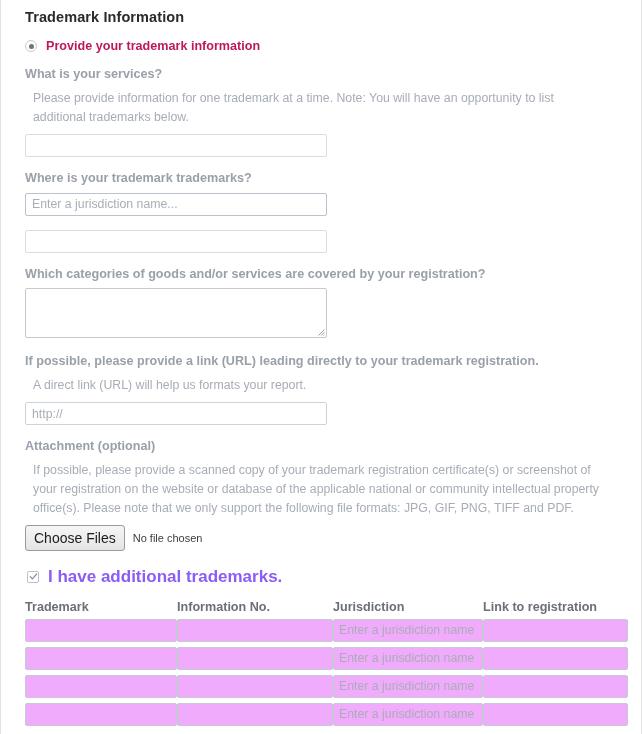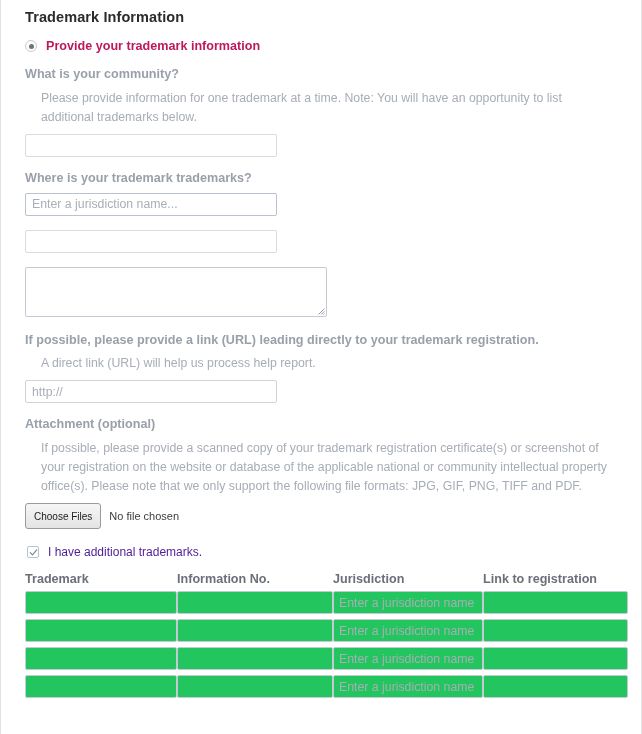--- a/index.html
+++ b/index.html
@@ -43,21 +43,21 @@
     font-size: 12.6px;
     font-weight: bold;
     color: #9aa0aa;
     margin: 0 0 6px 0;
     line-height: 1.25;
   }
   .field-help {
     font-size: 12.3px;
     font-weight: normal;
     color: #a7adb6;
-    margin: 0 0 7px 16px;
+    margin: 0 0 7px 8px;
     line-height: 1.55;
     max-width: 572px;
   }
 
   
   .radio-row {
     display: flex;
     align-items: center;
     margin: 0 0 14px 0;
   }
@@ -84,21 +84,21 @@
   .radio-label {
     font-size: 12.6px;
     font-weight: bold;
     color: #be185d;
   }
 
   
   .text-input {
     box-sizing: border-box;
     display: block;
-    width: 252px;
+    width: 302px;
     height: 23px;
     border: 1px solid #dcdcdc;
     background: #fff;
     border-radius: 2px;
     font-family: "Liberation Sans", sans-serif;
     font-size: 12.3px;
     color: #55595f;
     padding: 0 6px;
     outline: none;
     margin-bottom: 14px;
@@ -150,21 +150,21 @@
   .file-button {
     box-sizing: border-box;
     height: 21px;
     padding: 12px 8px;
     display: inline-flex;
     align-items: center;
     border: 1px solid #9a9a9a;
     border-radius: 3px;
     background: linear-gradient(#f6f6f6, #e4e4e4);
     font-family: "Liberation Sans", sans-serif;
-    font-size: 10px;
+    font-size: 14px;
     color: #1b1b1b;
     cursor: default;
   }
   .file-status {
     font-size: 11px;
     color: #3d3d3d;
     margin-left: 8px;
   }
 
   
@@ -180,23 +180,23 @@
     border: 1px solid #b9c2cf;
     border-radius: 2px;
     background: #fff;
     flex: none;
     margin-right: 9px;
     display: inline-flex;
     align-items: center;
     justify-content: center;
   }
   .checkbox-label {
-    font-size: 12px;
-    font-weight: normal;
-    color: #4c1d95;
+    font-size: 17px;
+    font-weight: bold;
+    color: #8b5cf6;
   }
 
   
   .tm-table {
     border-collapse: separate;
     border-spacing: 0;
     width: 100%;
     table-layout: fixed;
   }
   .tm-table th {
@@ -215,21 +215,21 @@
   .col-reg { width: 156px; }
   .col-jur { width: 150px; }
   .col-link { width: 145px; }
 
   .cell-input {
     box-sizing: border-box;
     display: block;
     width: 100%;
     height: 23px;
     border: 1px solid #c3cad4;
-    background: #22c55e;
+    background: #f0abfc;
     border-radius: 2px;
     font-family: "Liberation Sans", sans-serif;
     font-size: 12.3px;
     color: #55595f;
     padding: 0 5px;
     outline: none;
   }
   .cell-input::placeholder { color: #a9aeb6; opacity: 1; }
   .cell-pad-r { padding-right: 12px; }
 </style>
@@ -239,38 +239,39 @@
 <div class="panel">
   <div class="panel-inner">
 
     <h2 class="section-title">Trademark Information</h2>
 
     <div class="radio-row">
       <span class="radio-mark"></span>
       <span class="radio-label">Provide your trademark information</span>
     </div>
 
-    <div class="field-label">What is your community?</div>
+    <div class="field-label">What is your services?</div>
     <div class="field-help">Please provide information for one trademark at a time. Note: You will have an opportunity to list additional trademarks below.</div>
     <input class="text-input" type="text" placeholder="" style="">
 
     <div class="field-label">Where is your trademark trademarks?</div>
     <input class="text-input jurisdiction" type="text" placeholder="Enter a jurisdiction name..." style="">
 
     <input class="text-input" type="text" placeholder="" style="">
 
+    <div class="field-label">Which categories of goods and/or services are covered by your registration?</div>
     <div class="textarea-wrap">
       <textarea class="textarea-input" placeholder="" style=""></textarea>
       <svg class="resize-grip" viewBox="0 0 10 10">
         <path d="M9.5 3.5 L3.5 9.5 M9.5 6.2 L6.2 9.5 M9.5 8.6 L8.6 9.5" stroke="#8d939c" stroke-width="0.9" fill="none"></path>
       </svg>
     </div>
 
     <div class="field-label">If possible, please provide a link (URL) leading directly to your trademark registration.</div>
-    <div class="field-help">A direct link (URL) will help us process help report.</div>
+    <div class="field-help">A direct link (URL) will help us formats your report.</div>
     <input class="text-input url" type="text" placeholder="http://" style="">
 
     <div class="field-label">Attachment (optional)</div>
     <div class="field-help">If possible, please provide a scanned copy of your trademark registration certificate(s) or screenshot of your registration on the website or database of the applicable national or community intellectual property office(s). Please note that we only support the following file formats: JPG, GIF, PNG, TIFF and PDF.</div>
     <div class="file-row">
       <span class="file-button">Choose Files</span>
       <span class="file-status">No file chosen</span>
     </div>
 
     <div class="checkbox-row">

